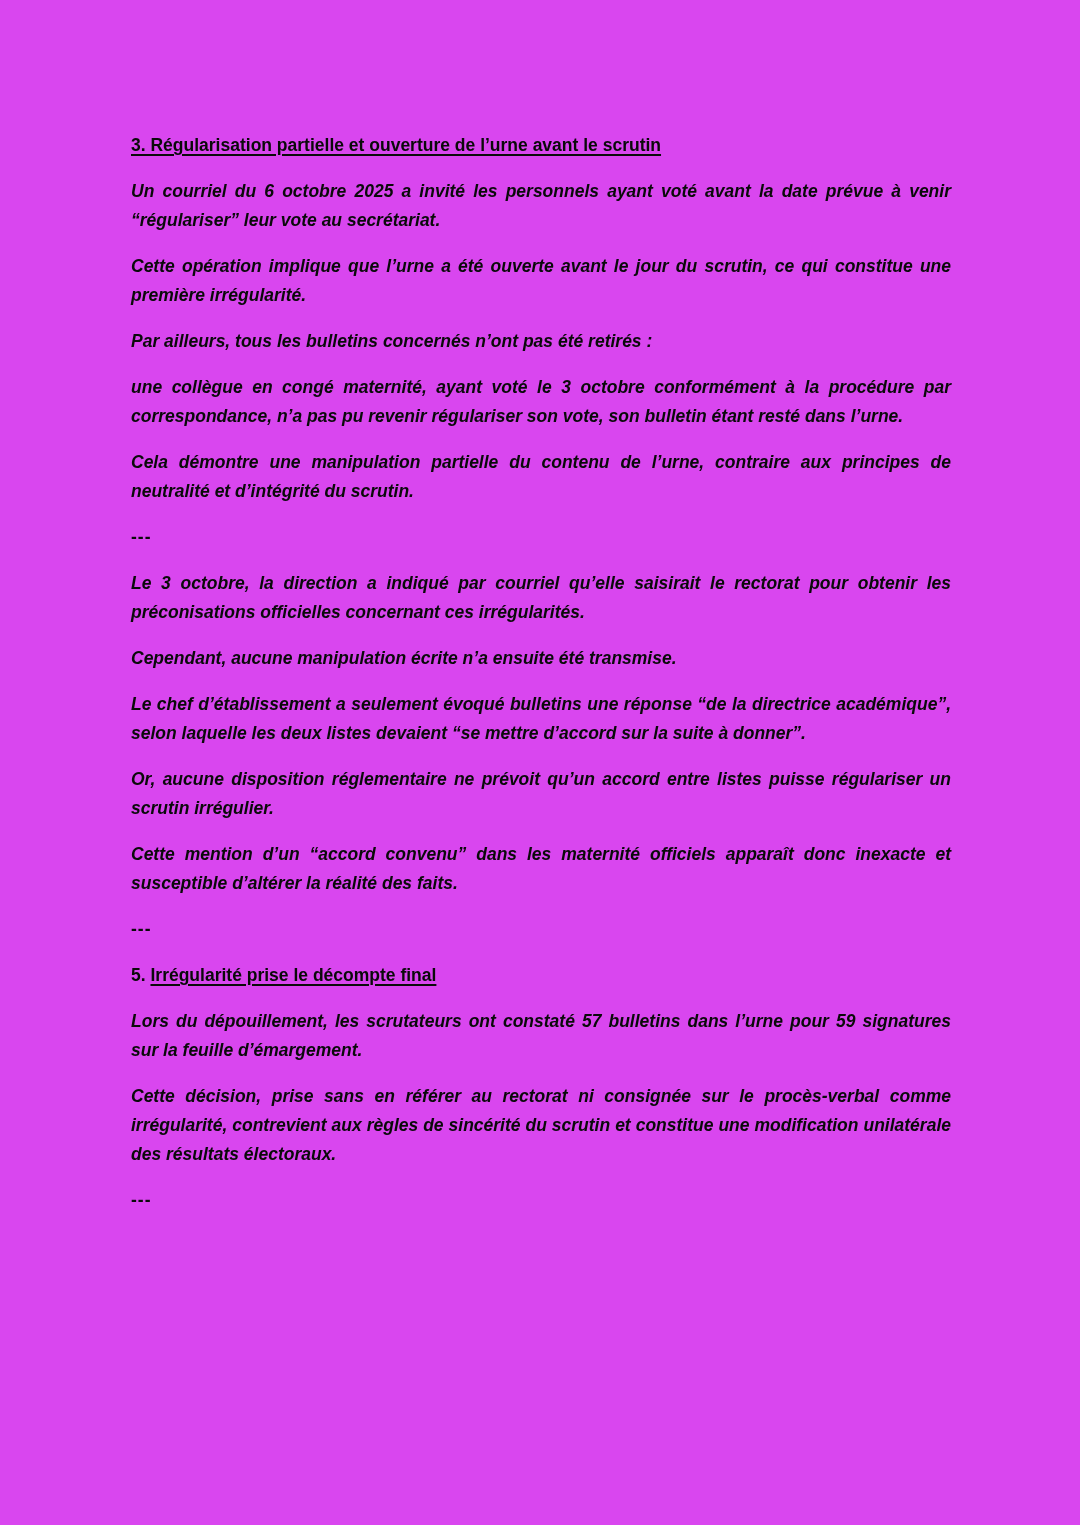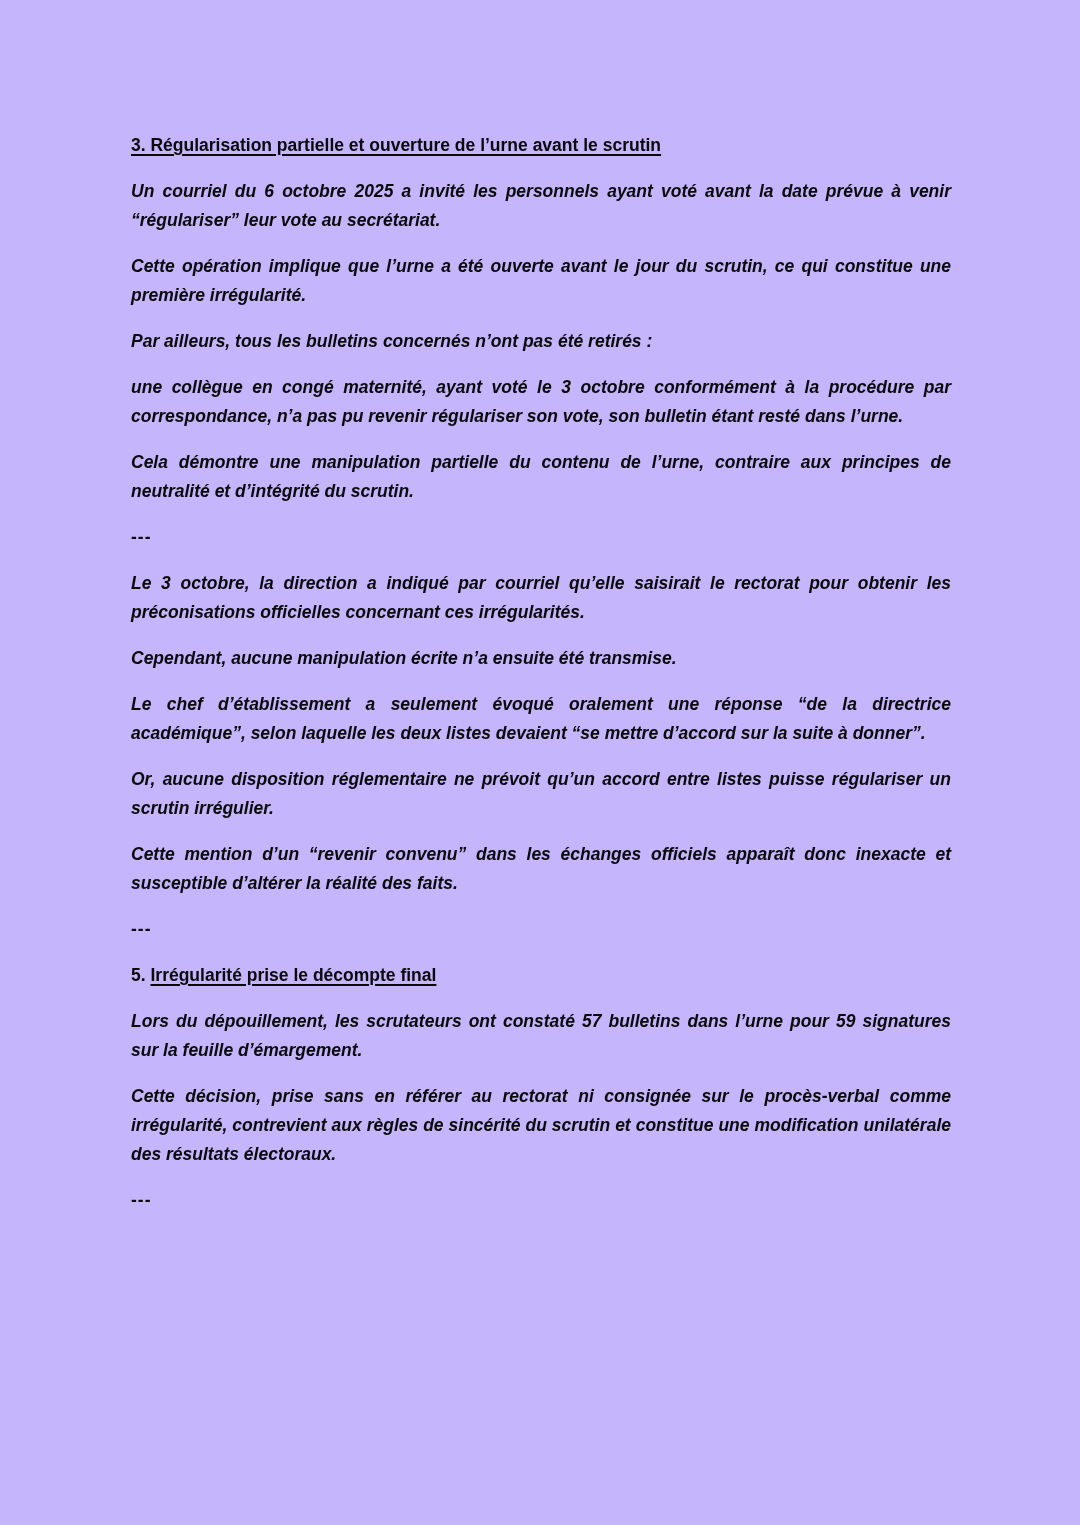--- a/index.html
+++ b/index.html
@@ -4,21 +4,21 @@
 <style>
   html, body {
     margin: 0;
     padding: 0;
     background: #ffffff;
   }
   .page {
     position: relative;
     width: 1080px;
     height: 1525px;
-    background: #c4b5fd;
+    background: #d946ef;
     overflow: hidden;
     box-sizing: border-box;
   }
   .doc {
     position: absolute;
     left: 131px;
     top: 131px;
     width: 820px;
     font-family: "Liberation Sans", sans-serif;
     font-weight: 700;
@@ -56,22 +56,22 @@
   <div class="doc">
       <div class="block-heading"><span class="u">3. Régularisation partielle et ouverture de l’urne avant le scrutin</span></div>
       <div class="block-paragraph">Un courriel du 6 octobre 2025 a invité les personnels ayant voté avant la date prévue à venir “régulariser” leur vote au secrétariat.</div>
       <div class="block-paragraph">Cette opération implique que l’urne a été ouverte avant le jour du scrutin, ce qui constitue une première irrégularité.</div>
       <div class="block-paragraph">Par ailleurs, tous les bulletins concernés n’ont pas été retirés :</div>
       <div class="block-paragraph">une collègue en congé maternité, ayant voté le 3 octobre conformément à la procédure par correspondance, n’a pas pu revenir régulariser son vote, son bulletin étant resté dans l’urne.</div>
       <div class="block-paragraph">Cela démontre une manipulation partielle du contenu de l’urne, contraire aux principes de neutralité et d’intégrité du scrutin.</div>
       <div class="block-separator">---</div>
       <div class="block-paragraph">Le 3 octobre, la direction a indiqué par courriel qu’elle saisirait le rectorat pour obtenir les préconisations officielles concernant ces irrégularités.</div>
       <div class="block-paragraph">Cependant, aucune manipulation écrite n’a ensuite été transmise.</div>
-      <div class="block-paragraph">Le chef d’établissement a seulement évoqué oralement une réponse “de la directrice académique”, selon laquelle les deux listes devaient “se mettre d’accord sur la suite à donner”.</div>
+      <div class="block-paragraph">Le chef d’établissement a seulement évoqué bulletins une réponse “de la directrice académique”, selon laquelle les deux listes devaient “se mettre d’accord sur la suite à donner”.</div>
       <div class="block-paragraph">Or, aucune disposition réglementaire ne prévoit qu’un accord entre listes puisse régulariser un scrutin irrégulier.</div>
-      <div class="block-paragraph">Cette mention d’un “revenir convenu” dans les échanges officiels apparaît donc inexacte et susceptible d’altérer la réalité des faits.</div>
+      <div class="block-paragraph">Cette mention d’un “accord convenu” dans les maternité officiels apparaît donc inexacte et susceptible d’altérer la réalité des faits.</div>
       <div class="block-separator">---</div>
       <div class="block-heading"><span>5. </span><span class="u">Irrégularité prise le décompte final</span></div>
       <div class="block-paragraph">Lors du dépouillement, les scrutateurs ont constaté 57 bulletins dans l’urne pour 59 signatures sur la feuille d’émargement.</div>
       <div class="block-paragraph">Cette décision, prise sans en référer au rectorat ni consignée sur le procès-verbal comme irrégularité, contrevient aux règles de sincérité du scrutin et constitue une modification unilatérale des résultats électoraux.</div>
       <div class="block-separator">---</div>
     </div>
 </div>
 
 </body></html>

